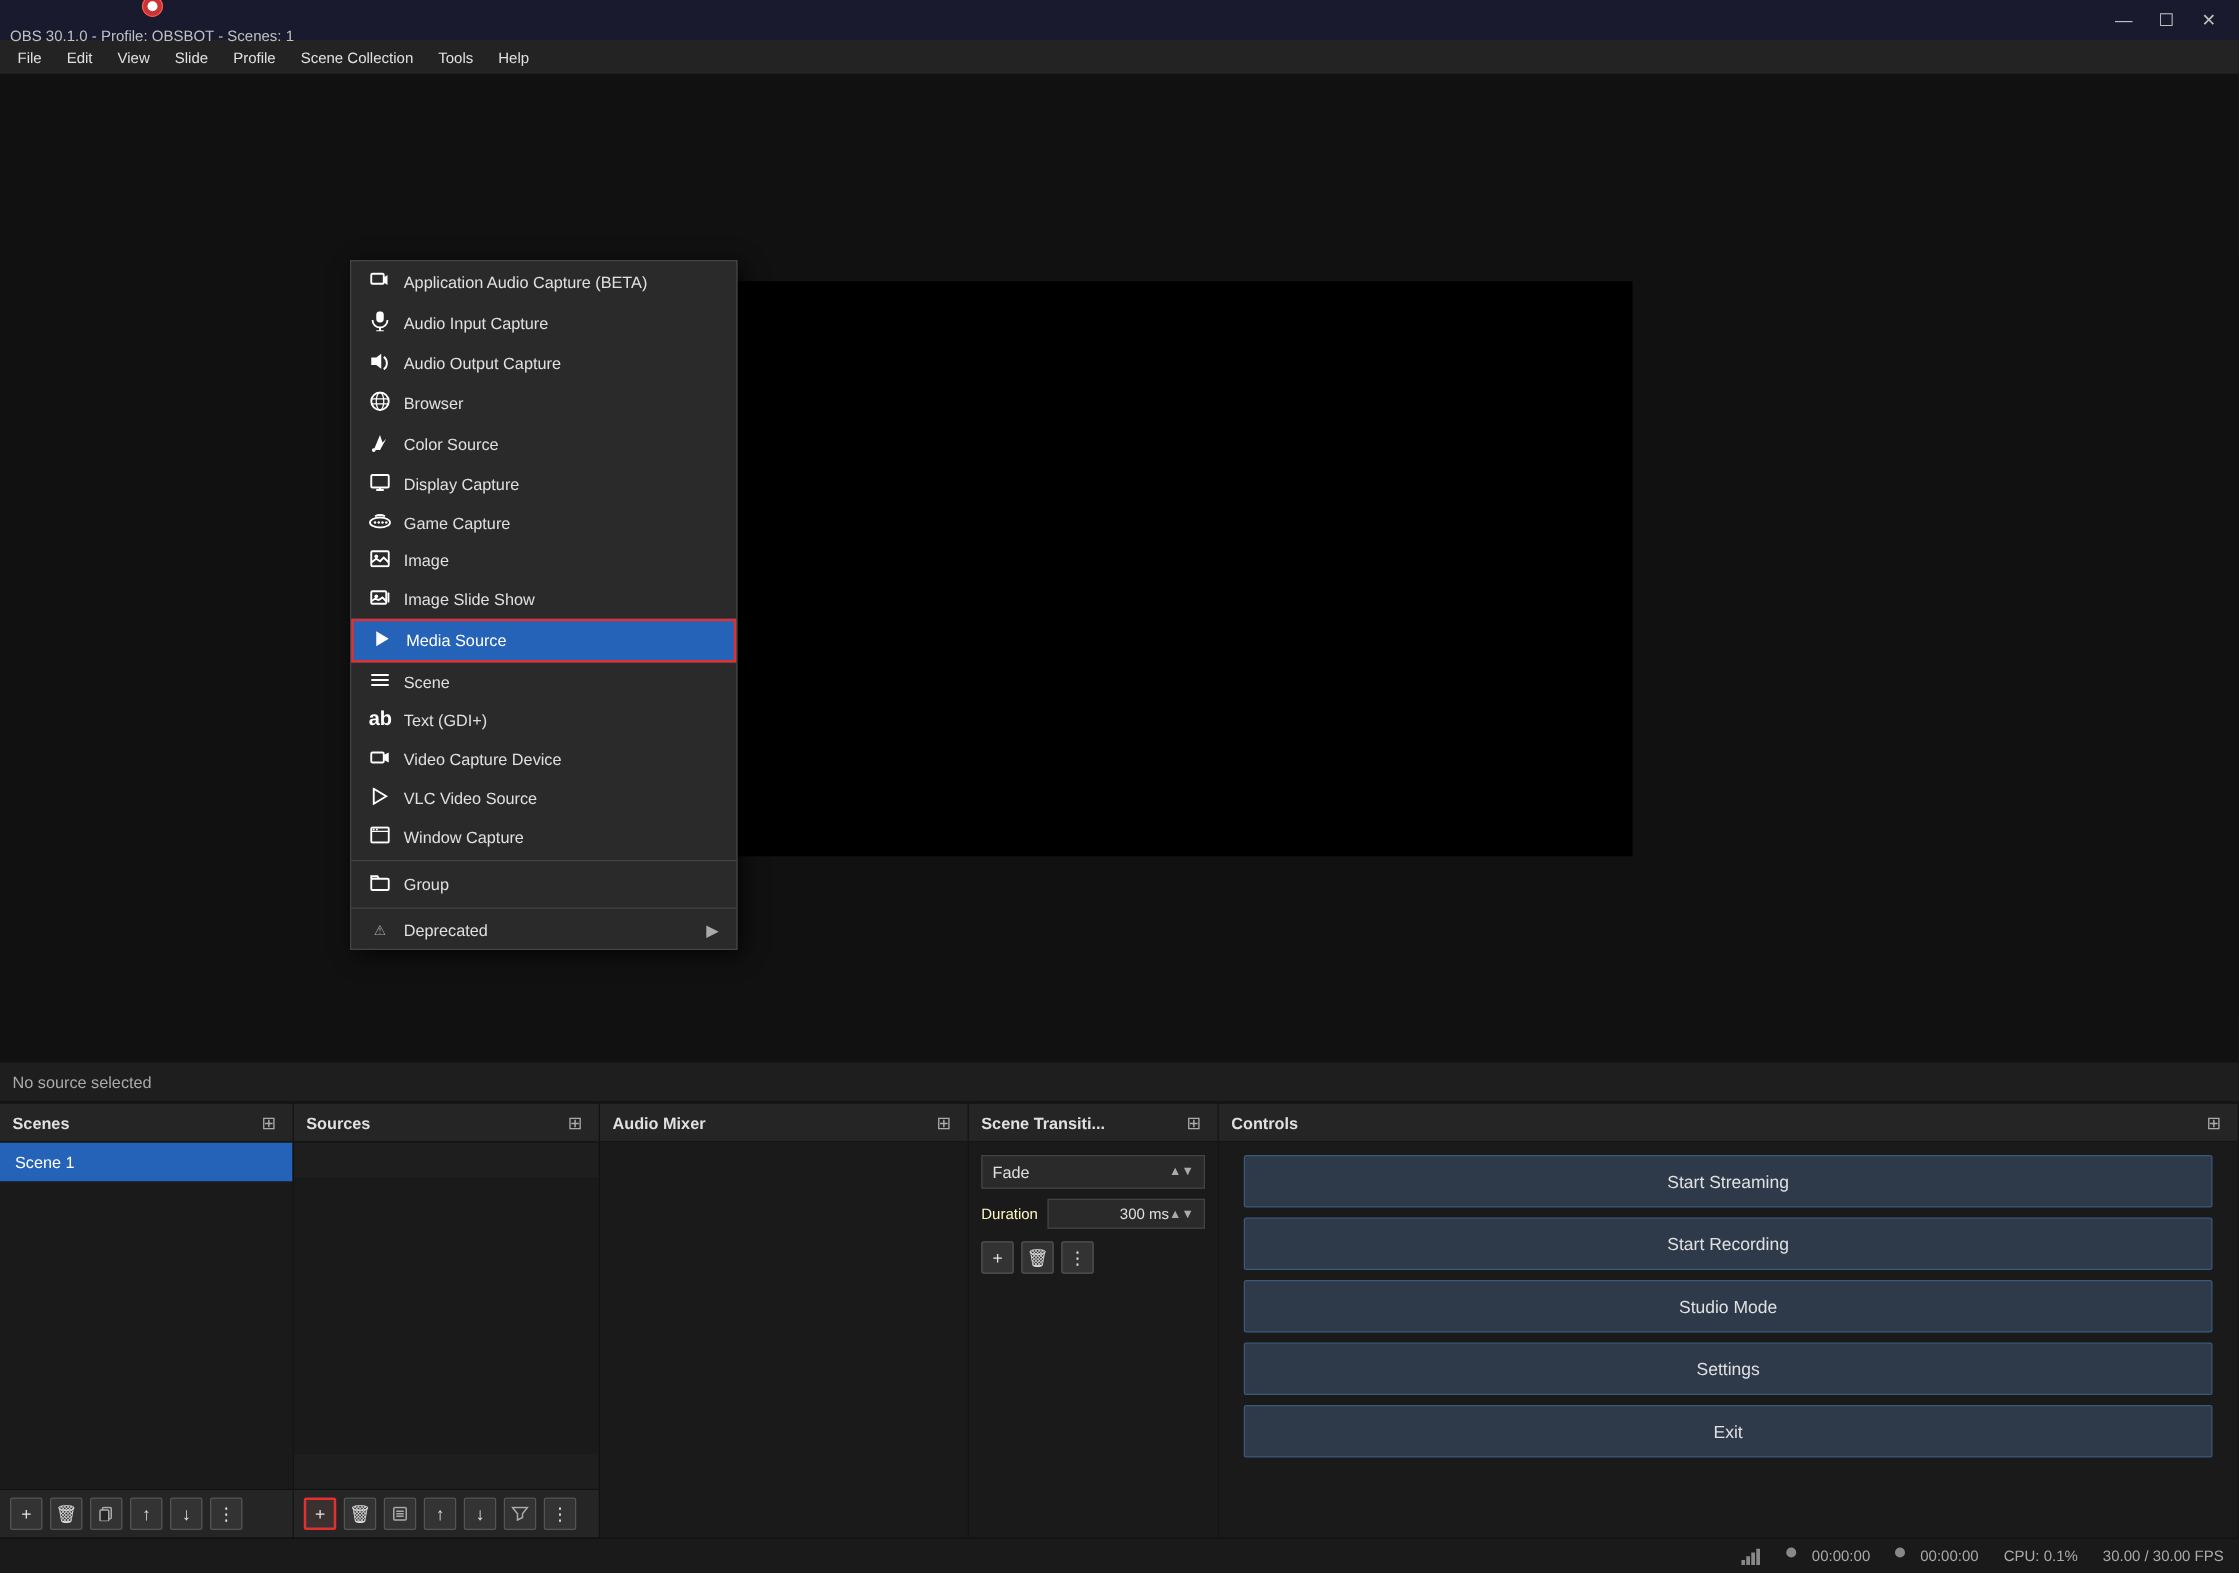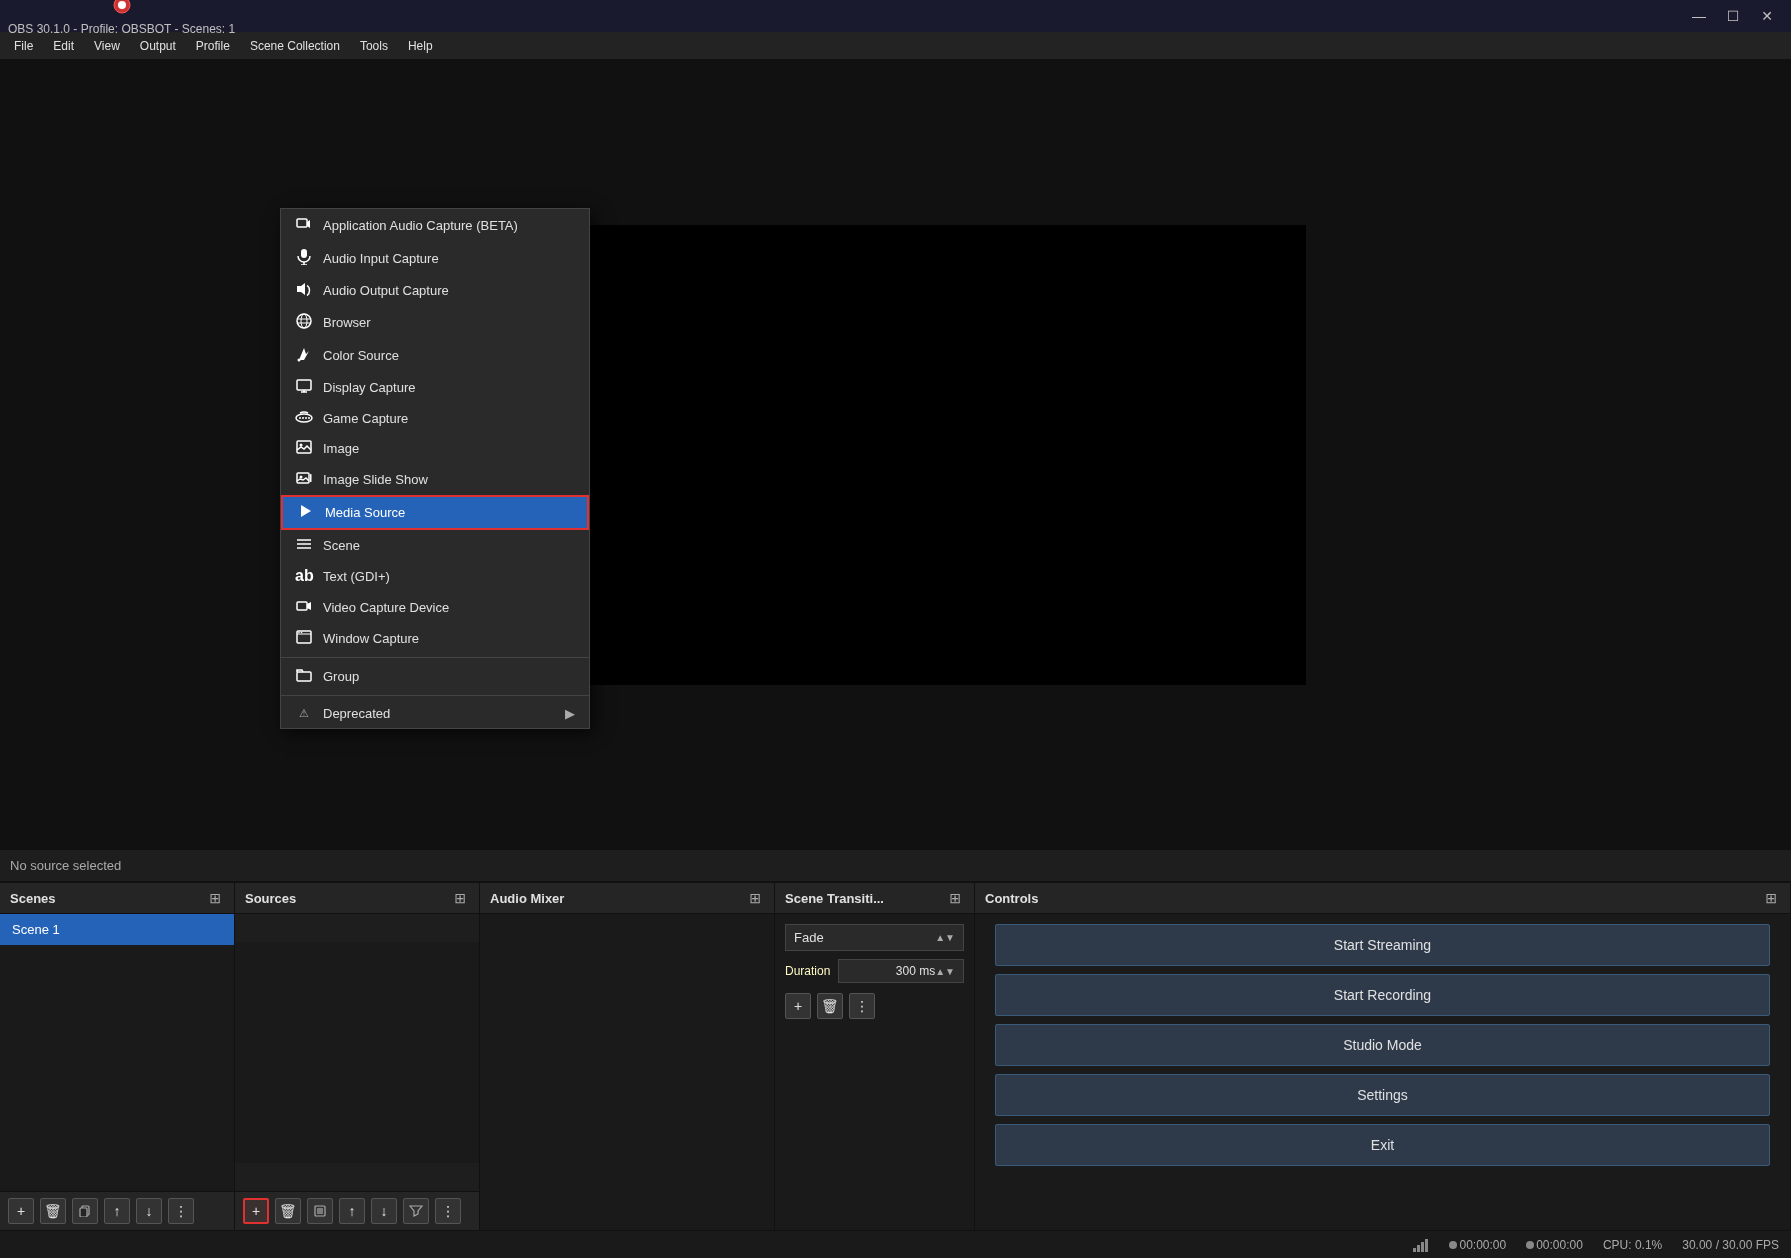--- a/index.html
+++ b/index.html
@@ -297,22 +297,22 @@
       align-items: center;
       padding: 0 12px;
       justify-content: flex-end;
       gap: 20px;
       border-top: 1px solid #111;
       font-size: 12px;
       color: #aaa;
     }
     .status-item {
       display: flex;
-      align-items: center;
-      gap: 2px;
+      align-items: flex-start;
+      gap: 12px;
     }
     .status-dot {
       width: 8px;
       height: 8px;
       border-radius: 50%;
       background: #555;
     }
     .status-dot.grey { background: #888; }
 
     
@@ -347,21 +347,21 @@
     <button class="titlebar-btn">—</button>
     <button class="titlebar-btn">☐</button>
     <button class="titlebar-btn close">✕</button>
   </div>
 </div>
 
 <div class="menubar">
   <span class="menu-item">File</span>
   <span class="menu-item">Edit</span>
   <span class="menu-item">View</span>
-  <span class="menu-item">Output</span>
+  <span class="menu-item">Slide</span>
   <span class="menu-item">Profile</span>
   <span class="menu-item">Scene Collection</span>
   <span class="menu-item">Tools</span>
   <span class="menu-item">Help</span>
 </div>
 
 <div class="main-layout">
 
   <div class="preview-area">
     <div class="preview-canvas"></div>
@@ -484,20 +484,28 @@
         <span>Text (GDI+)</span>
       </div>
       <div class="dropdown-item">
         <span class="item-icon">
           <svg width="16" height="14" viewBox="0 0 16 14">
               <rect x="1" y="3" width="10" height="8" rx="1" fill="none" stroke="white" stroke-width="1.5"></rect>
               <polygon points="11,5 15,3 15,11 11,9" fill="white"></polygon>
             </svg>
         </span>
         <span>Video Capture Device</span>
+      </div>
+      <div class="dropdown-item">
+        <span class="item-icon">
+          <svg width="14" height="14" viewBox="0 0 14 14" fill="white">
+              <polygon points="2,1 12,7 2,13" fill="none" stroke="white" stroke-width="1.5"></polygon>
+            </svg>
+        </span>
+        <span>VLC Video Source</span>
       </div>
       <div class="dropdown-item">
         <span class="item-icon">
           <svg width="16" height="14" viewBox="0 0 16 14">
               <rect x="1" y="1" width="14" height="12" rx="1" fill="none" stroke="white" stroke-width="1.5"></rect>
               <line x1="1" y1="4" x2="15" y2="4" stroke="white" stroke-width="1"></line>
               <circle cx="3" cy="2.5" r="0.8" fill="white"></circle>
               <circle cx="5.5" cy="2.5" r="0.8" fill="white"></circle>
             </svg>
         </span>

